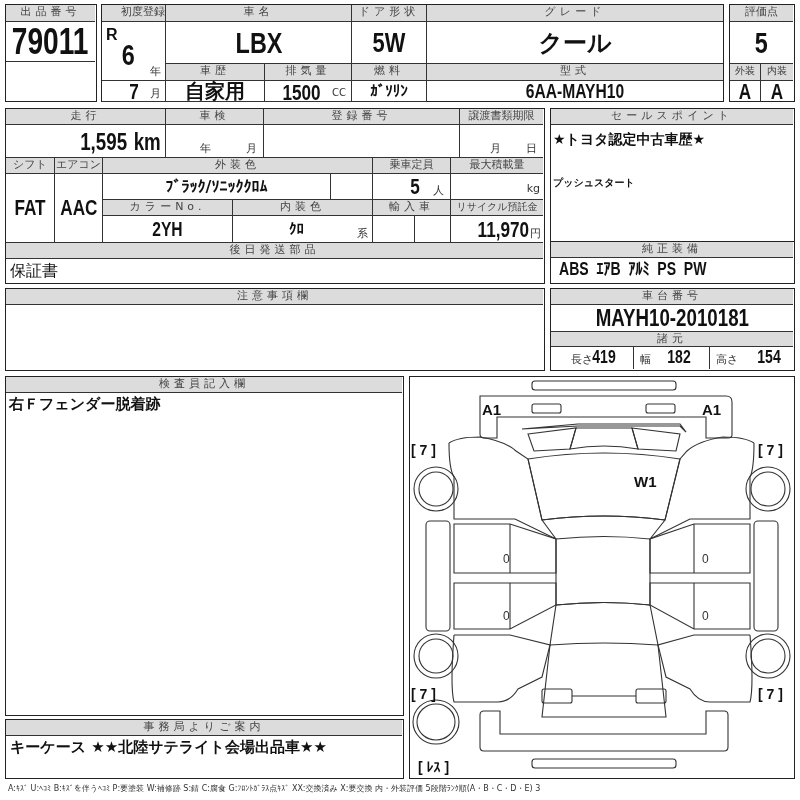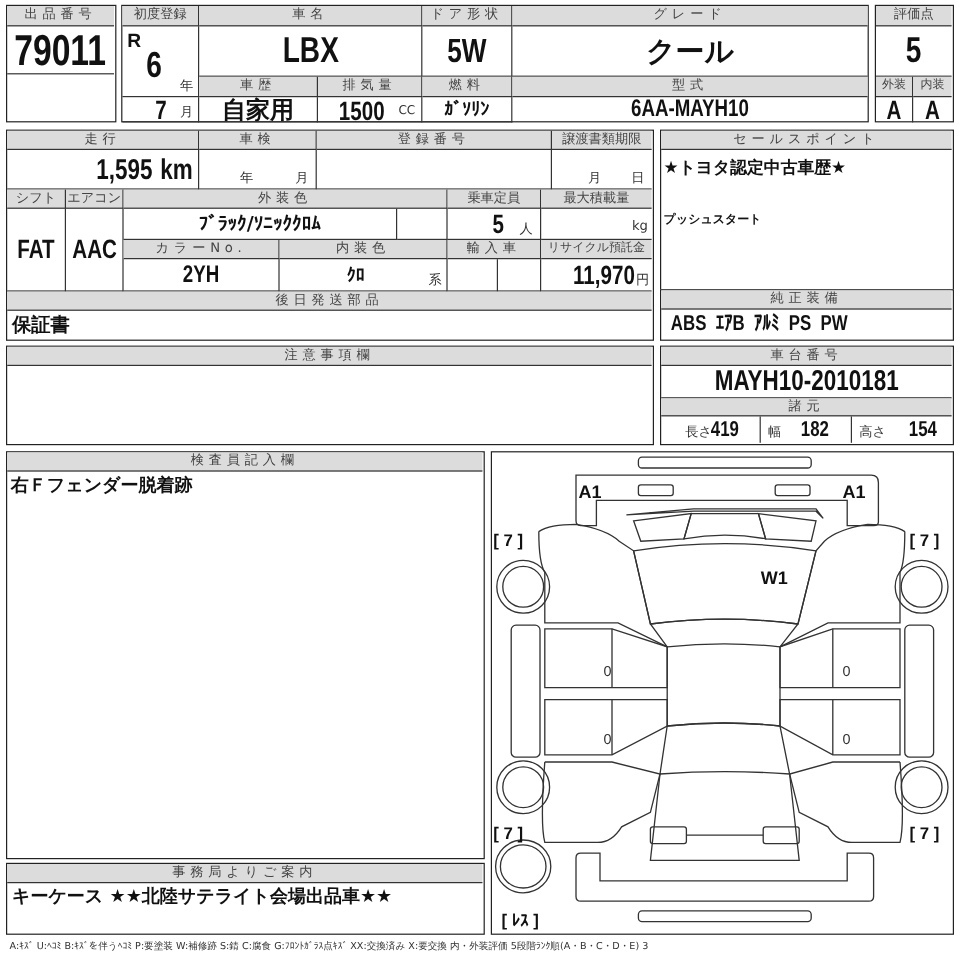--- a/index.html
+++ b/index.html
@@ -22,21 +22,21 @@
 
 <div class="box" style="left:5px;top:4px;width:92px;height:98px;">
   <div class="cell hd nb" style="left:0;top:0;width:89px;height:17px;">出品番号</div>
   <div class="cell c nb" style="left:0;top:17px;width:89px;height:40px;font-size:34px;">
     <span class="big" style="font-size:36px;">79011</span>
   </div>
 </div>
 
 <div class="box" style="left:101px;top:4px;width:623px;height:98px;">
 
-  <div class="cell hd tight" style="left:0;top:0;width:64px;height:17px;">初度登録</div>
+  <div class="cell hd tight" style="left:0;top:0;width:64px;height:17px;text-align:right;">初度登録</div>
   <div class="cell" style="left:0;top:17px;width:64px;height:59px;">
     <span style="position:absolute;left:4px;top:4px;font-weight:bold;font-size:16px;font-family:'Liberation Sans',sans-serif;">R</span>
     <span class="big" style="position:absolute;left:18px;top:16px;font-size:30px;">6</span>
     <span class="unit" style="right:4px;top:42px;">年</span>
   </div>
   <div class="cell" style="left:0;top:76px;width:64px;height:21px;">
     <span class="big" style="position:absolute;left:26px;top:-2px;font-size:22px;">7</span>
     <span class="unit" style="right:4px;top:5px;">月</span>
   </div>
 
@@ -149,21 +149,21 @@
   </div>
   <div class="cell" style="left:367px;top:107px;width:42px;height:27px;"></div>
   <div class="cell" style="left:409px;top:107px;width:36px;height:27px;"></div>
   <div class="cell nb" style="left:445px;top:107px;width:92px;height:27px;">
     <span class="big" style="position:absolute;right:14px;top:1px;font-size:22px;transform-origin:right;">11,970</span>
     <span class="unit" style="right:2px;top:10px;">円</span>
   </div>
 
   <div class="cell hd nb" style="left:0;top:134px;width:537px;height:16px;">後日発送部品</div>
   <div class="cell nb nbb" style="left:0;top:150px;width:537px;height:23px;">
-    <span style="position:absolute;left:4px;top:2px;font-size:16px;font-weight:bold;">保証書</span>
+    <span style="position:absolute;left:4px;top:2px;font-size:16px;font-weight:normal;">保証書</span>
   </div>
 </div>
 
 <div class="box" style="left:550px;top:108px;width:245px;height:135px;">
   <div class="cell hd nb" style="left:0;top:0;width:242px;height:16px;">セールスポイント</div>
   <div style="position:absolute;left:2px;top:22px;font-size:14px;font-weight:bold;">★トヨタ認定中古車歴★</div>
   <div style="position:absolute;left:2px;top:67px;font-size:10px;font-weight:bold;font-family:Liberation Mono, monospace;">プッシュスタート</div>
 </div>
 
 <div class="box" style="left:550px;top:241px;width:245px;height:43px;">

